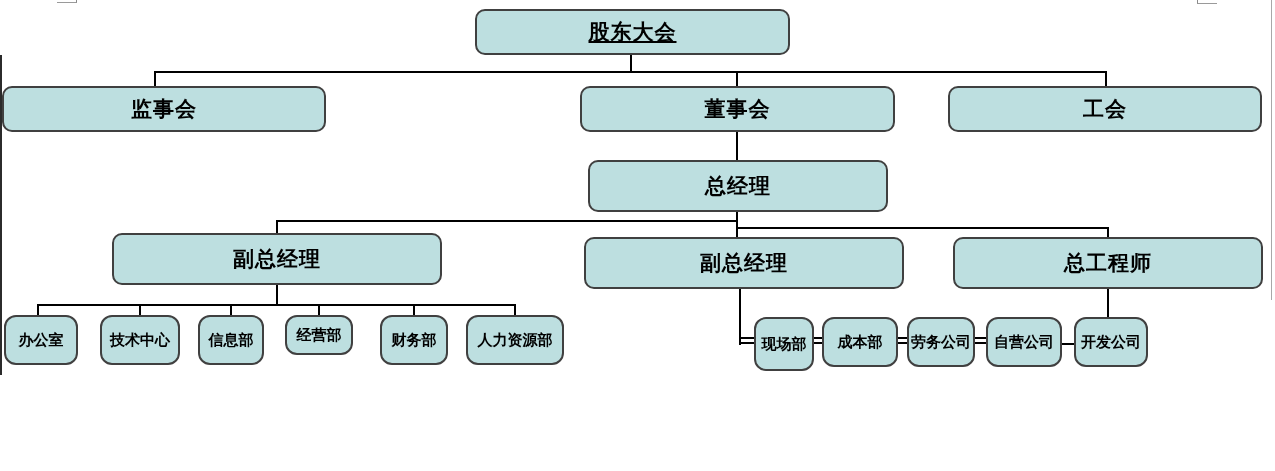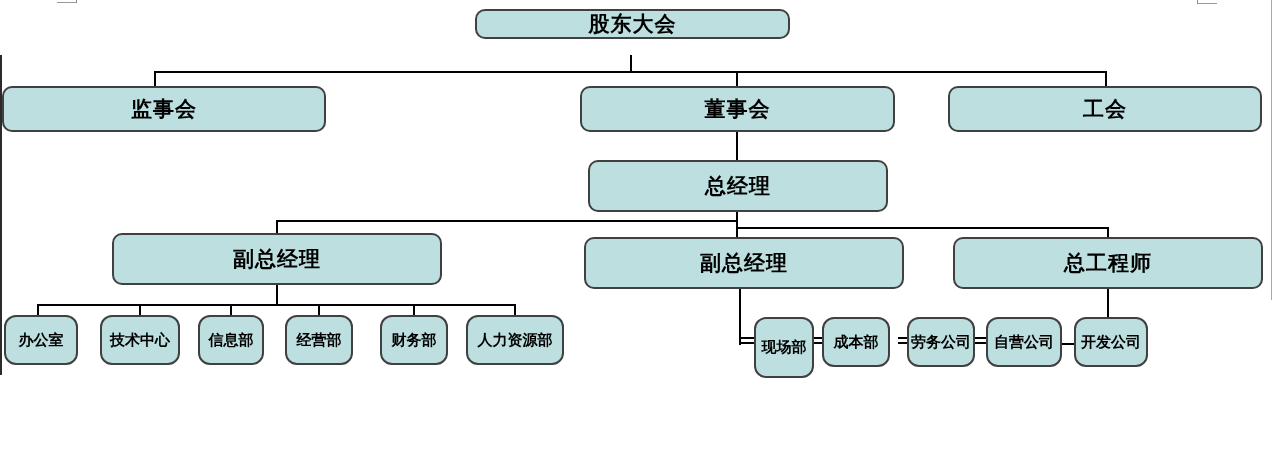--- a/index.html
+++ b/index.html
@@ -71,21 +71,21 @@
   <div class="line h" style="left:814px;top:337px;width:8px;height:2px;"></div>
   <div class="line h" style="left:814px;top:342px;width:8px;height:2px;"></div>
   <div class="line h" style="left:898px;top:337px;width:9px;height:2px;"></div>
   <div class="line h" style="left:898px;top:342px;width:9px;height:2px;"></div>
   <div class="line h" style="left:975px;top:337px;width:11px;height:2px;"></div>
   <div class="line h" style="left:975px;top:342px;width:11px;height:2px;"></div>
   <div class="line h" style="left:1062px;top:343px;width:12px;height:2px;"></div>
 
   <div class="line v" style="left:1107px;top:289px;height:28px;"></div>
 
-  <div class="node lg" style="left:475px;top:9px;width:315px;height:30px;">
+  <div class="node lg" style="left:475px;top:9px;width:315px;height:46px;text-decoration:underline;">
     <span>股东大会</span>
   </div>
 
   <div class="node lg" style="left:2px;top:86px;width:324px;height:46px;">
     <span>监事会</span>
   </div>
   <div class="node lg" style="left:580px;top:86px;width:315px;height:46px;">
     <span>董事会</span>
   </div>
   <div class="node lg" style="left:948px;top:86px;width:314px;height:46px;text-align:right;">
@@ -108,34 +108,34 @@
 
   <div class="node sm" style="left:4px;top:315px;width:74px;height:50px;">
     <span>办公室</span>
   </div>
   <div class="node sm" style="left:100px;top:315px;width:80px;height:50px;">
     <span>技术中心</span>
   </div>
   <div class="node sm" style="left:198px;top:315px;width:66px;height:50px;">
     <span>信息部</span>
   </div>
-  <div class="node sm" style="left:285px;top:315px;width:68px;height:50px;">
+  <div class="node sm" style="left:285px;top:315px;width:68px;height:40px;">
     <span>经营部</span>
   </div>
   <div class="node sm" style="left:380px;top:315px;width:68px;height:50px;">
     <span>财务部</span>
   </div>
   <div class="node sm" style="left:466px;top:315px;width:98px;height:50px;">
     <span>人力资源部</span>
   </div>
 
-  <div class="node sm" style="left:754px;top:317px;width:60px;height:61px;">
+  <div class="node sm" style="left:754px;top:317px;width:60px;height:54px;">
     <span>现场部</span>
   </div>
-  <div class="node sm" style="left:822px;top:317px;width:68px;height:50px;">
+  <div class="node sm" style="left:822px;top:317px;width:76px;height:50px;">
     <span>成本部</span>
   </div>
   <div class="node sm" style="left:907px;top:317px;width:68px;height:50px;">
     <span>劳务公司</span>
   </div>
   <div class="node sm" style="left:986px;top:317px;width:76px;height:50px;">
     <span>自营公司</span>
   </div>
   <div class="node sm" style="left:1074px;top:317px;width:74px;height:50px;">
     <span>开发公司</span>

